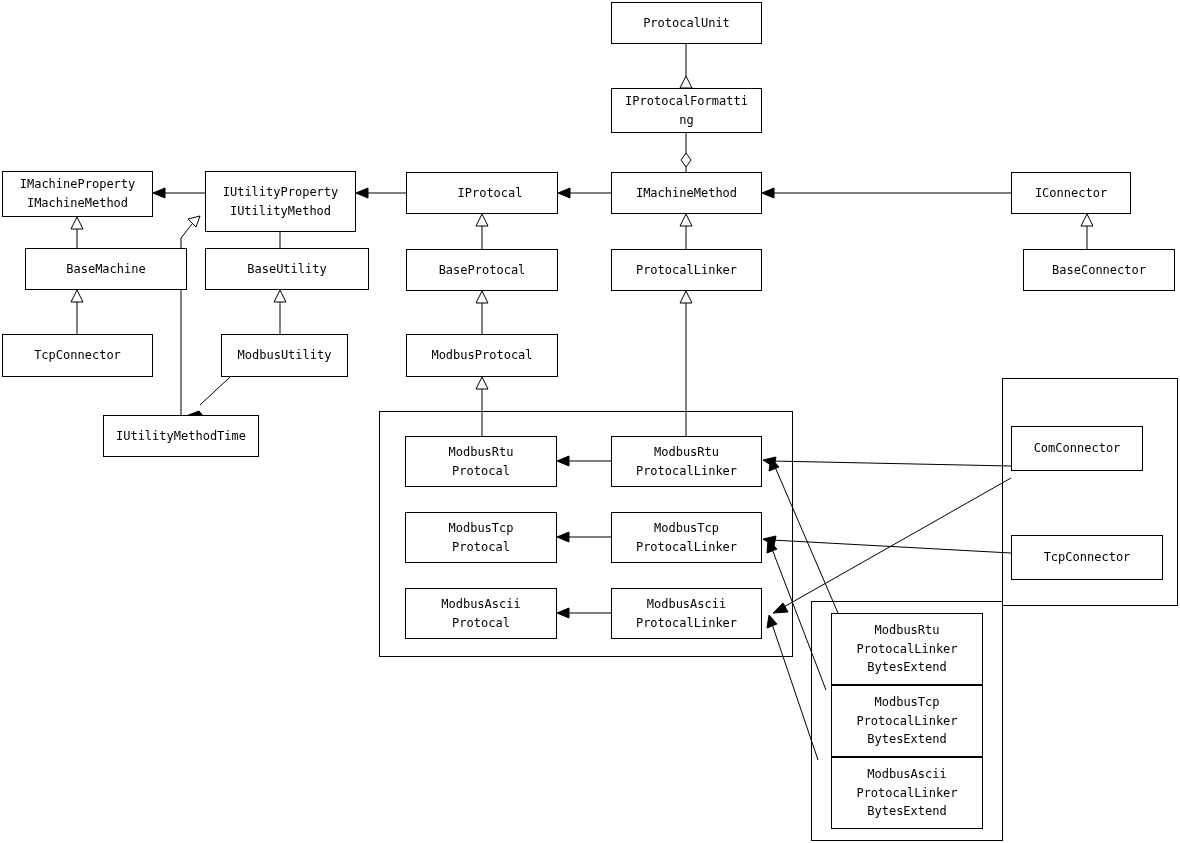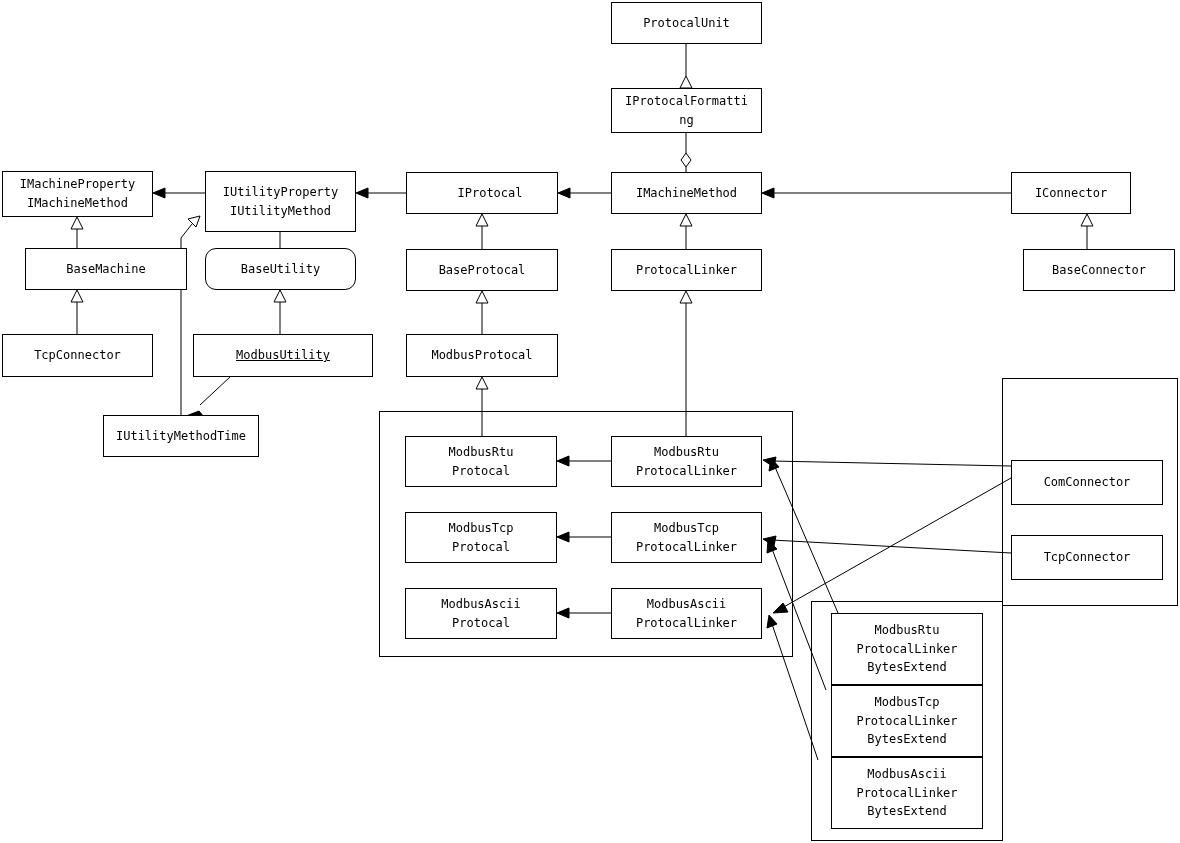--- a/index.html
+++ b/index.html
@@ -168,31 +168,31 @@
 IUtilityMethod</div>
 
   <div class="node" style="left:406px; top:172px; width:152px; height:42px;padding-left:16px;">IProtocal</div>
 
   <div class="node" style="left:611px; top:172px; width:151px; height:42px;">IMachineMethod</div>
 
   <div class="node" style="left:1011px; top:172px; width:120px; height:42px;">IConnector</div>
 
   <div class="node" style="left:2px; top:248px; width:162px; height:42px;margin-left:23px;">BaseMachine</div>
 
-  <div class="node" style="left:205px; top:248px; width:151px; height:42px;border-radius:11px;">BaseUtility</div>
+  <div class="node" style="left:205px; top:248px; width:164px; height:42px;">BaseUtility</div>
 
   <div class="node" style="left:406px; top:249px; width:152px; height:42px;">BaseProtocal</div>
 
   <div class="node" style="left:611px; top:249px; width:151px; height:42px;">ProtocalLinker</div>
 
   <div class="node" style="left:1011px; top:249px; width:152px; height:42px;margin-left:12px;">BaseConnector</div>
 
   <div class="node" style="left:2px; top:334px; width:151px; height:43px;">TcpConnector</div>
 
-  <div class="node" style="left:193px; top:334px; width:180px; height:43px;text-decoration:underline;">ModbusUtility</div>
+  <div class="node" style="left:221px; top:334px; width:127px; height:43px;">ModbusUtility</div>
 
   <div class="node" style="left:406px; top:334px; width:152px; height:43px;">ModbusProtocal</div>
 
   <div class="node" style="left:103px; top:415px; width:156px; height:42px;">IUtilityMethodTime</div>
 
   <div class="node" style="left:405px; top:436px; width:152px; height:51px;">ModbusRtu
 Protocal</div>
 
   <div class="node" style="left:611px; top:436px; width:151px; height:51px;">ModbusRtu
 ProtocalLinker</div>
@@ -202,21 +202,21 @@
 
   <div class="node" style="left:611px; top:512px; width:151px; height:51px;">ModbusTcp
 ProtocalLinker</div>
 
   <div class="node" style="left:405px; top:588px; width:152px; height:51px;">ModbusAscii
 Protocal</div>
 
   <div class="node" style="left:611px; top:588px; width:151px; height:51px;">ModbusAscii
 ProtocalLinker</div>
 
-  <div class="node" style="left:1011px; top:460px; width:152px; height:45px;">ComConnector</div>
+  <div class="node" style="left:1011px; top:426px; width:132px; height:45px;">ComConnector</div>
 
   <div class="node" style="left:1011px; top:535px; width:152px; height:45px;">TcpConnector</div>
 
   <div class="node" style="left:831px; top:613px; width:152px; height:72px;">ModbusRtu
 ProtocalLinker
 BytesExtend</div>
 
   <div class="node" style="left:831px; top:685px; width:152px; height:72px;">ModbusTcp
 ProtocalLinker
 BytesExtend</div>

